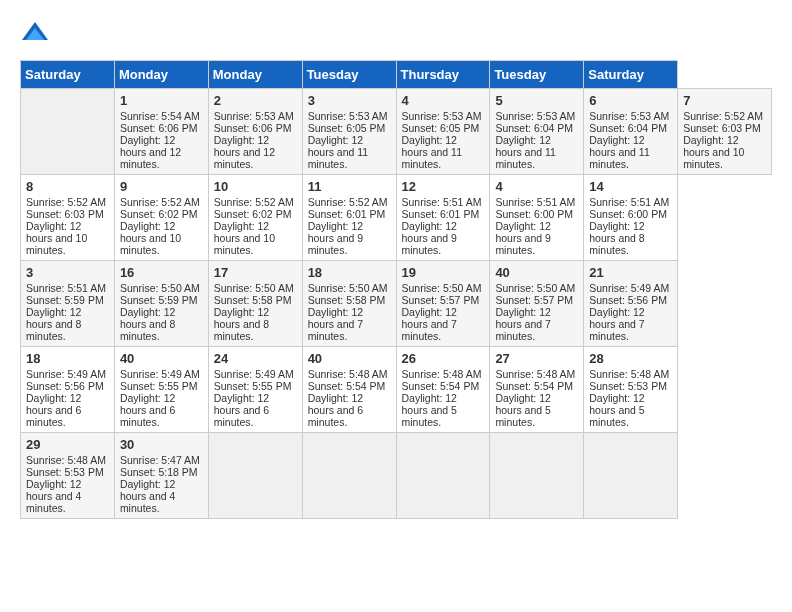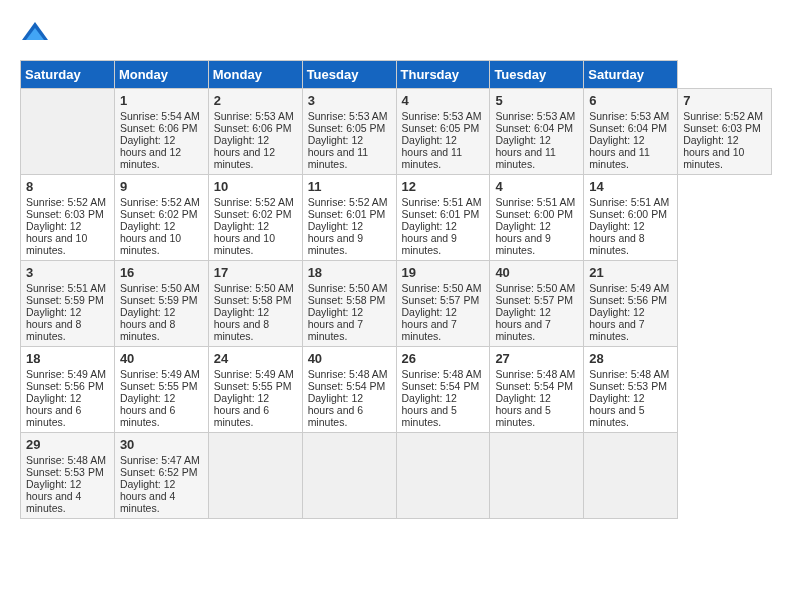--- a/index.html
+++ b/index.html
@@ -302,21 +302,21 @@
       <tr>
         <td>
           <span class="day-num">29</span>
           <span style="display: block;">Sunrise: 5:48 AM</span>
           <span style="display: block;">Sunset: 5:53 PM</span>
           <span style="display: block;">Daylight: 12 hours and 4 minutes.</span>
         </td>
         <td>
           <span class="day-num">30</span>
           <span style="display: block;">Sunrise: 5:47 AM</span>
-          <span style="display: block;">Sunset: 6:52 PM</span>
+          <span style="display: block;">Sunset: 5:18 PM</span>
           <span style="display: block;">Daylight: 12 hours and 4 minutes.</span>
         </td>
         <td class="cell-empty"></td>
         <td class="cell-empty"></td>
         <td class="cell-empty"></td>
         <td class="cell-empty"></td>
         <td class="cell-empty"></td>
       </tr>
     </tbody>
 </table>

